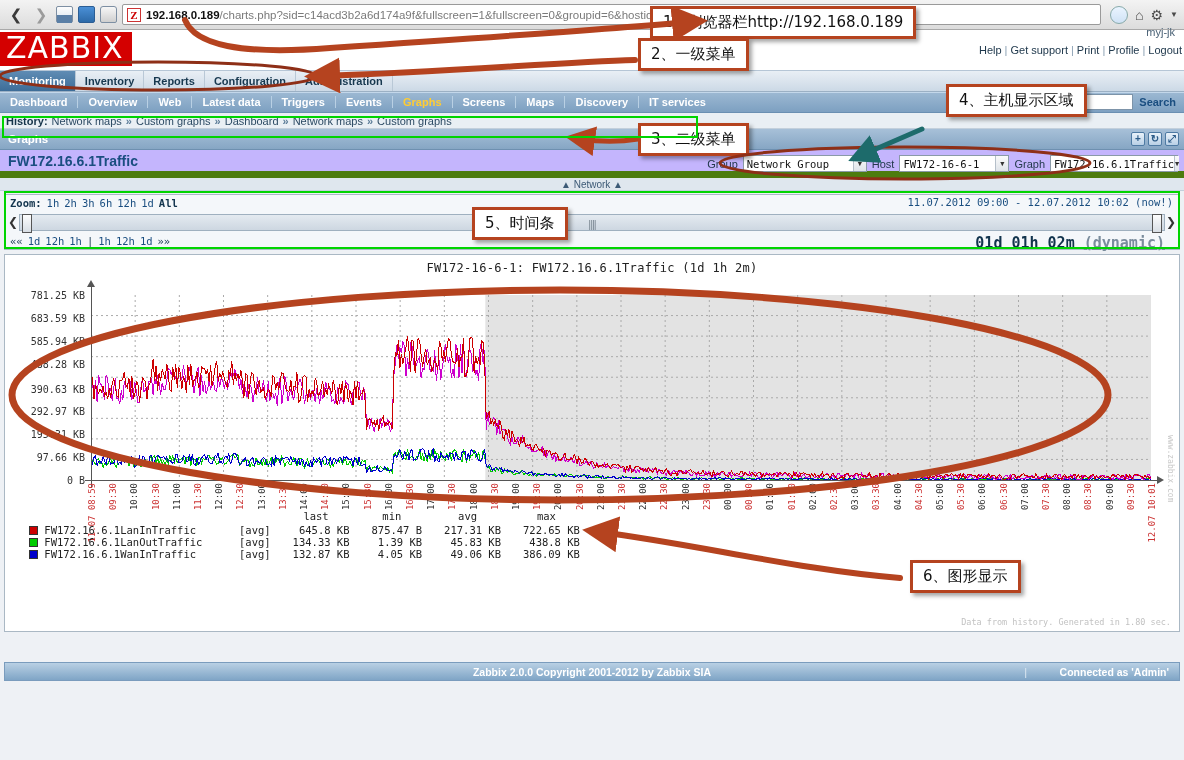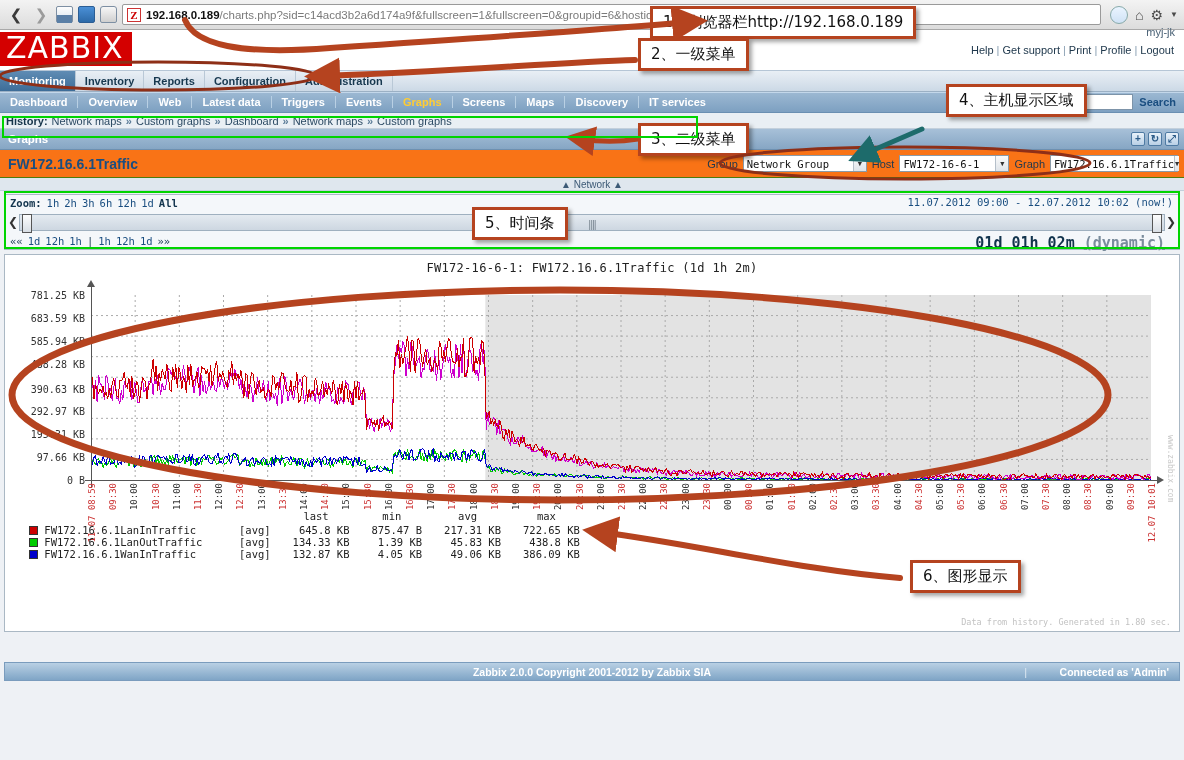--- a/index.html
+++ b/index.html
@@ -44,21 +44,21 @@
   .chr-right{display:flex;align-items:center;gap:7px;padding-left:4px;}
   .glyph{font-size:14px;color:#4a4a4a;}
 
   
   .zbx-logo-row{height:40px;background:#fff;position:relative;}
   .zbx-logo{
     position:absolute;left:0;top:2px;background:#d40000;color:#fff;
     font-family:"DejaVu Sans", sans-serif; font-size:30px; line-height:32px;
     letter-spacing:1px; padding:0 8px 2px 6px; font-weight:normal;
   }
-  .top-links{position:absolute;right:10px;top:14px;font-size:11px;color:#20394d;}
+  .top-links{position:absolute;right:2px;top:14px;font-size:11px;color:#20394d;}
   .top-links a{color:#20394d;text-decoration:none;}
   .top-links span.sep{color:#8aa0b3;margin:0 3px;}
 
   
   .menu1{
     height:22px;background:linear-gradient(#e9eff5,#ccd9e6);
     border-top:1px solid #b6c6d6;border-bottom:1px solid #9bb0c4;
     display:flex;align-items:stretch;position:relative;
   }
   .menu1 .m1{
@@ -97,21 +97,21 @@
     display:flex;align-items:center;padding-left:8px;font-size:11.5px;font-weight:bold;color:#fff;
     position:relative;border-bottom:1px solid #6e90b0;
   }
   .pagebar .ctrls{position:absolute;right:5px;top:3px;display:flex;gap:3px;}
   .ctl{width:14px;height:14px;border:1px solid #4e7aa3;border-radius:2px;
     background:linear-gradient(#e9f2fa,#b9d0e6);color:#2a5a87;font-size:10px;
     line-height:12px;text-align:center;cursor:pointer;}
 
   
   .graph-head{
-    height:28px;background:#f97316;border-bottom:1px solid #4d7c0f;
+    height:28px;background:#c4b5fd;border-bottom:7px solid #4d7c0f;
     display:flex;align-items:center;position:relative;padding-left:8px;
   }
   .graph-head .gname{font-size:14px;font-weight:bold;color:#1a4e80;
     font-family:"Liberation Sans",sans-serif;}
   .gh-right{position:absolute;right:6px;top:5px;display:flex;align-items:center;gap:5px;
     font-size:11px;color:#23394d;}
   .sel{
     height:17px;border:1px solid #8a9aa8;background:#fff;display:flex;align-items:center;
     font-family:"DejaVu Sans Mono", monospace;font-size:10.5px;padding-left:3px;color:#111;
   }

